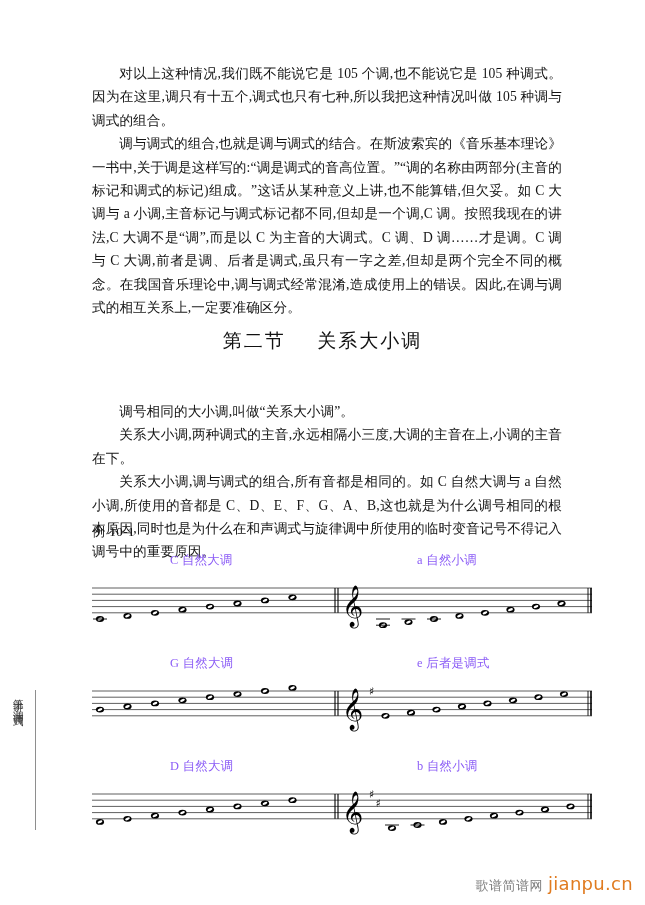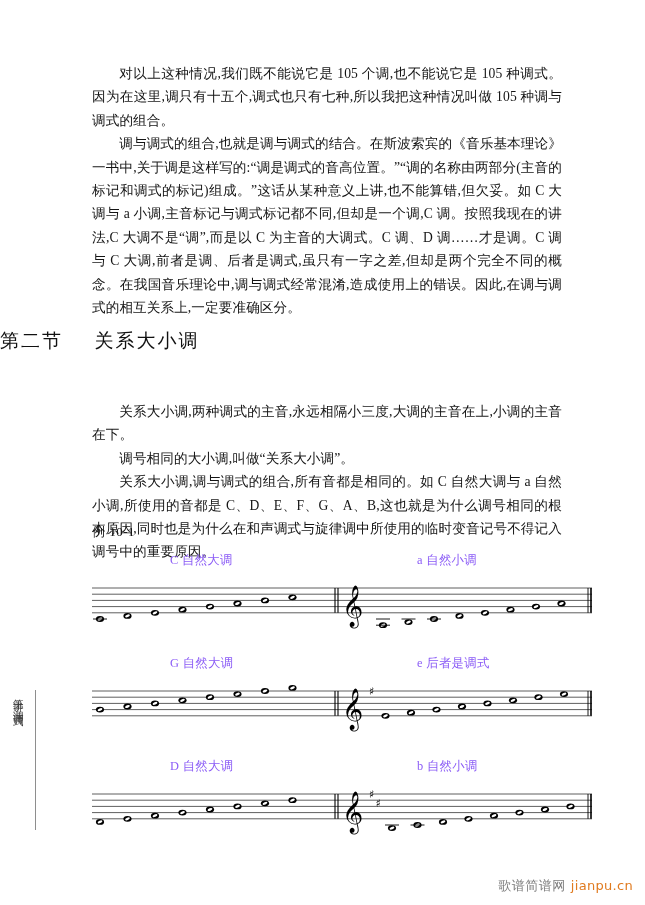--- a/index.html
+++ b/index.html
@@ -68,20 +68,21 @@
     letter-spacing: 0.1px;
     color: #141414;
   }
 
   
   .section-heading {
     position: absolute;
     left: 0;
     right: 0;
     top: 328px;
+    text-align: center;
     font-size: 19px;
     letter-spacing: 2px;
     color: #111111;
   }
   .section-heading .sh-sp { display: inline-block; width: 18px; }
 
   
   .text-col2 {
     position: absolute;
     left: 92px;
@@ -142,21 +143,21 @@
   }
   .wm-cn {
     color: #7d7d7d;
     font-family: "DejaVu Sans", sans-serif;
     font-size: 13px;
     letter-spacing: 0.5px;
   }
   .wm-en {
     color: #e07b20;
     font-family: "DejaVu Sans", sans-serif;
-    font-size: 13px;
+    font-size: 18px;
     letter-spacing: 0.3px;
   }
 </style>
 </head>
 <body>
 
 <div id="page">
 
   <div class="side-head">
     <span class="sh-line">第十讲</span>
@@ -169,22 +170,22 @@
     <p class="para">调与调式的组合,也就是调与调式的结合。在斯波索宾的《音乐基本理论》一书中,关于调是这样写的:“调是调式的音高位置。”“调的名称由两部分(主音的标记和调式的标记)组成。”这话从某种意义上讲,也不能算错,但欠妥。如 C 大调与 a 小调,主音标记与调式标记都不同,但却是一个调,C 调。按照我现在的讲法,C 大调不是“调”,而是以 C 为主音的大调式。C 调、D 调……才是调。C 调与 C 大调,前者是调、后者是调式,虽只有一字之差,但却是两个完全不同的概念。在我国音乐理论中,调与调式经常混淆,造成使用上的错误。因此,在调与调式的相互关系上,一定要准确区分。</p>
   </div>
 
   <div class="section-heading">
     <span>第二节</span>
     <span class="sh-sp"></span>
     <span>关系大小调</span>
   </div>
 
   <div class="text-col2">
+    <p class="para">调号相同的大小调,叫做“关系大小调”。</p>
     <p class="para">关系大小调,两种调式的主音,永远相隔小三度,大调的主音在上,小调的主音在下。</p>
-    <p class="para">调号相同的大小调,叫做“关系大小调”。</p>
     <p class="para">关系大小调,调与调式的组合,所有音都是相同的。如 C 自然大调与 a 自然小调,所使用的音都是 C、D、E、F、G、A、B,这也就是为什么调号相同的根本原因,同时也是为什么在和声调式与旋律调中所使用的临时变音记号不得记入调号中的重要原因。</p>
   </div>
 
   <div class="example-label">例 10-1</div>
 
   <div class="system" id="system-1">
     <div class="sys-label left">C 自然大调</div>
     <div class="sys-label right">a 自然小调</div>
     <div class="staff-wrap">
         <svg width="500" height="58" viewBox="0 0 500 58">

